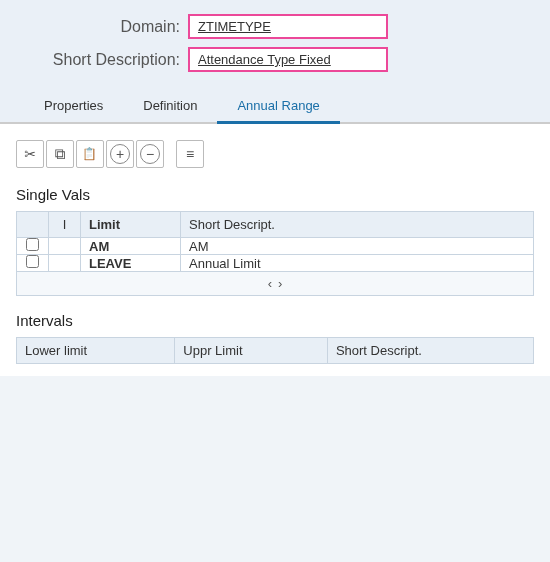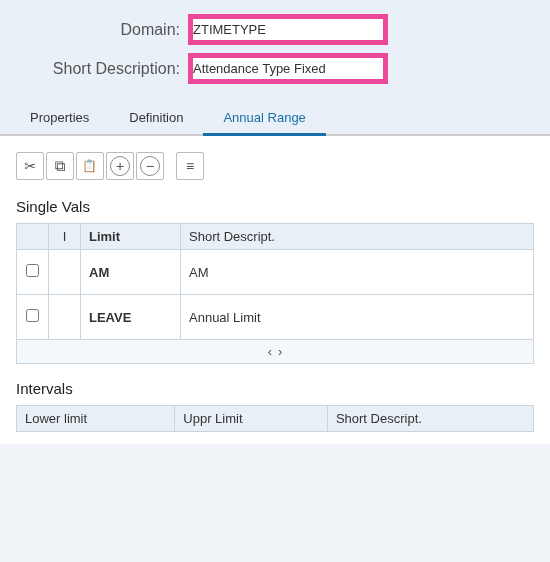--- a/index.html
+++ b/index.html
@@ -26,31 +26,32 @@
     .form-label {
       text-align: right;
       width: 160px;
       margin-right: 8px;
       color: #555;
       font-size: 16px;
     }
 
     .form-value {
       background: #fff;
-      border: 5px solid #ec4899;
-      padding: 3px 0;
+      border: 2px solid #ec4899;
+      padding: 3px 8px;
       font-size: 13px;
       min-width: 200px;
+      text-decoration: underline;
     }
 
     .tabs-bar {
       display: flex;
       align-items: flex-end;
       background: #eaf0f7;
-      padding: 0 10px;
+      padding: 0 24px;
       border-bottom: 2px solid #ccc;
     }
 
     .tab {
       padding: 8px 20px;
       font-size: 13px;
       cursor: pointer;
       color: #333;
       border-bottom: 3px solid transparent;
       margin-bottom: -2px;
@@ -113,21 +114,21 @@
     table th {
       border: 1px solid #c8d4e0;
       padding: 5px 8px;
       font-weight: normal;
       text-align: left;
       color: #333;
     }
 
     table td {
       border: 1px solid #c8d4e0;
-      padding: 14px 8px;
+      padding: 0 8px;
       background: #fff;
     }
 
     .col-i {
       width: 32px;
       text-align: center;
     }
 
     .col-checkbox {
       width: 32px;

